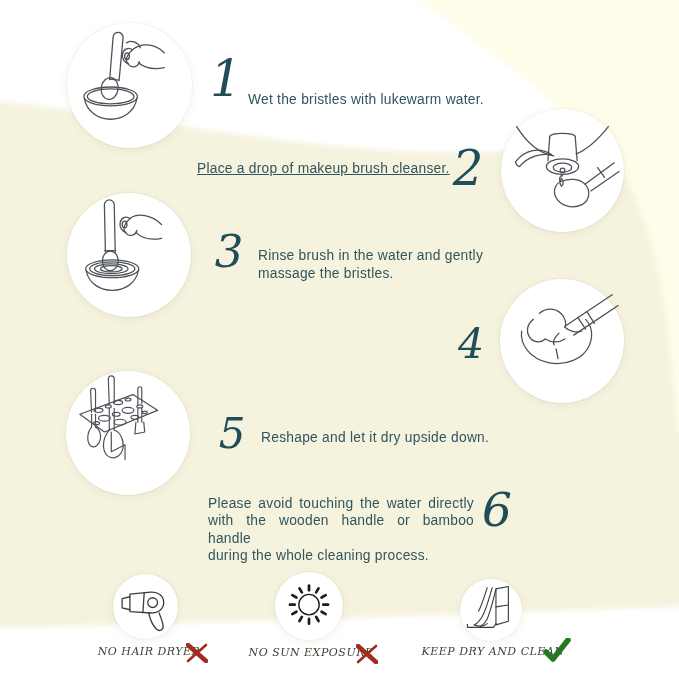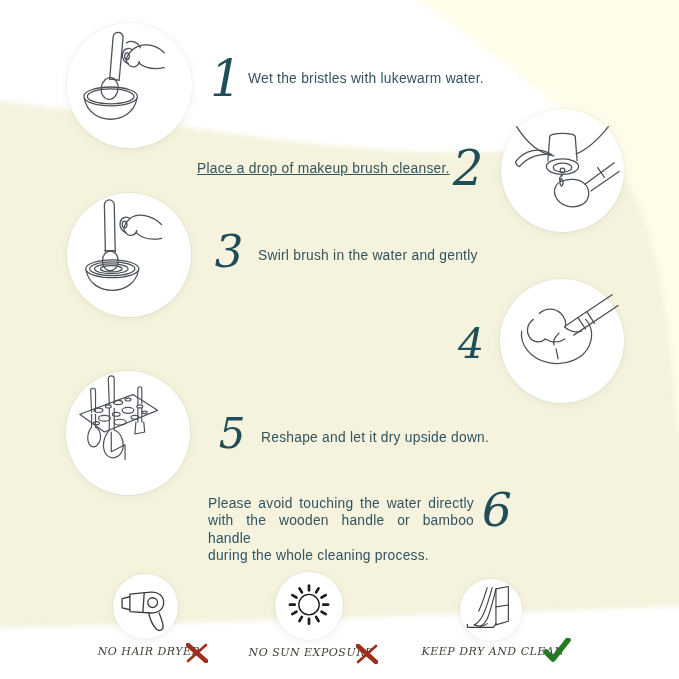--- a/index.html
+++ b/index.html
@@ -63,21 +63,21 @@
       <path d="M43,57 L46.5,14 A5,5 0 0 1 56.5,15 L52.5,58"></path>
       <path d="M43,56.5 L52.5,57.5"></path>
       <path d="M98,30 C88,20 74,20 66,27 C60,32 58,38 62,42 C66,46 72,44 73,39"></path>
       <path d="M66,27 C62,24 57,26 56,31 C55,36 58,40 62,41"></path>
       <ellipse cx="60.5" cy="33.5" rx="2.4" ry="3.4"></ellipse>
       <path d="M98,45 C88,47 78,45 72,40"></path>
       <path d="M74,25 C71,19 65,17 60,20"></path>
     </svg>
   </div>
   <span class="stepnum" style="left:226px;top:81px;font-size:50px;">1</span>
-  <div class="steptext" style="left:248px;top:70px;">
+  <div class="steptext" style="left:248px;top:91px;">
     <div>Wet the bristles with lukewarm water.</div>
   </div>
 
   <div class="steptext right" style="left:197px;top:160px;width:251px;text-decoration:underline;">
     <div>Place a drop of makeup brush cleanser.</div>
   </div>
   <span class="stepnum" style="left:468px;top:170px;font-size:48px;">2</span>
   <div class="circle" style="left:501px;top:109px;width:123px;height:123px;">
     <svg viewBox="0 0 126 126" fill="none" stroke="#4c5158" stroke-width="1.3" stroke-linecap="round" stroke-linejoin="round">
       <path d="M16,18 C28,37 42,46 54,48"></path>
@@ -109,21 +109,22 @@
       <path d="M39,60 L38,12 A5,5 0 0 1 48,12 L49,60"></path>
       <path d="M38.5,58.5 L49.5,58.5"></path>
       <path d="M96,32 C86,22 72,20 64,26 C58,31 56,37 60,41 C64,45 70,43 71,38"></path>
       <path d="M64,26 C60,23 55,25 54,30 C53,35 56,39 60,40"></path>
       <ellipse cx="58.5" cy="32" rx="2.4" ry="3.4"></ellipse>
       <path d="M96,46 C86,48 76,46 70,40"></path>
     </svg>
   </div>
   <span class="stepnum" style="left:229px;top:253px;font-size:45px;">3</span>
   <div class="steptext" style="left:258px;top:247px;line-height:17.5px;">
-    <div>Swirl brush in the water and gently</div>
+    <div>Rinse brush in the water and gently</div>
+    <div>massage the bristles.</div>
   </div>
 
   <span class="stepnum" style="left:471px;top:346px;font-size:41px;">4</span>
   <div class="circle" style="left:500px;top:279px;width:124px;height:124px;">
     <svg viewBox="0 0 126 126" fill="none" stroke="#4c5158" stroke-width="1.3" stroke-linecap="round" stroke-linejoin="round">
       <path d="M114,16 L66,48"></path>
         <path d="M120,27 L75,57"></path>
       <path d="M88,33 L96,45"></path>
         <path d="M79,39 L87,51"></path>
       <path d="M60,55 C56,59 53,64 55,67"></path>

